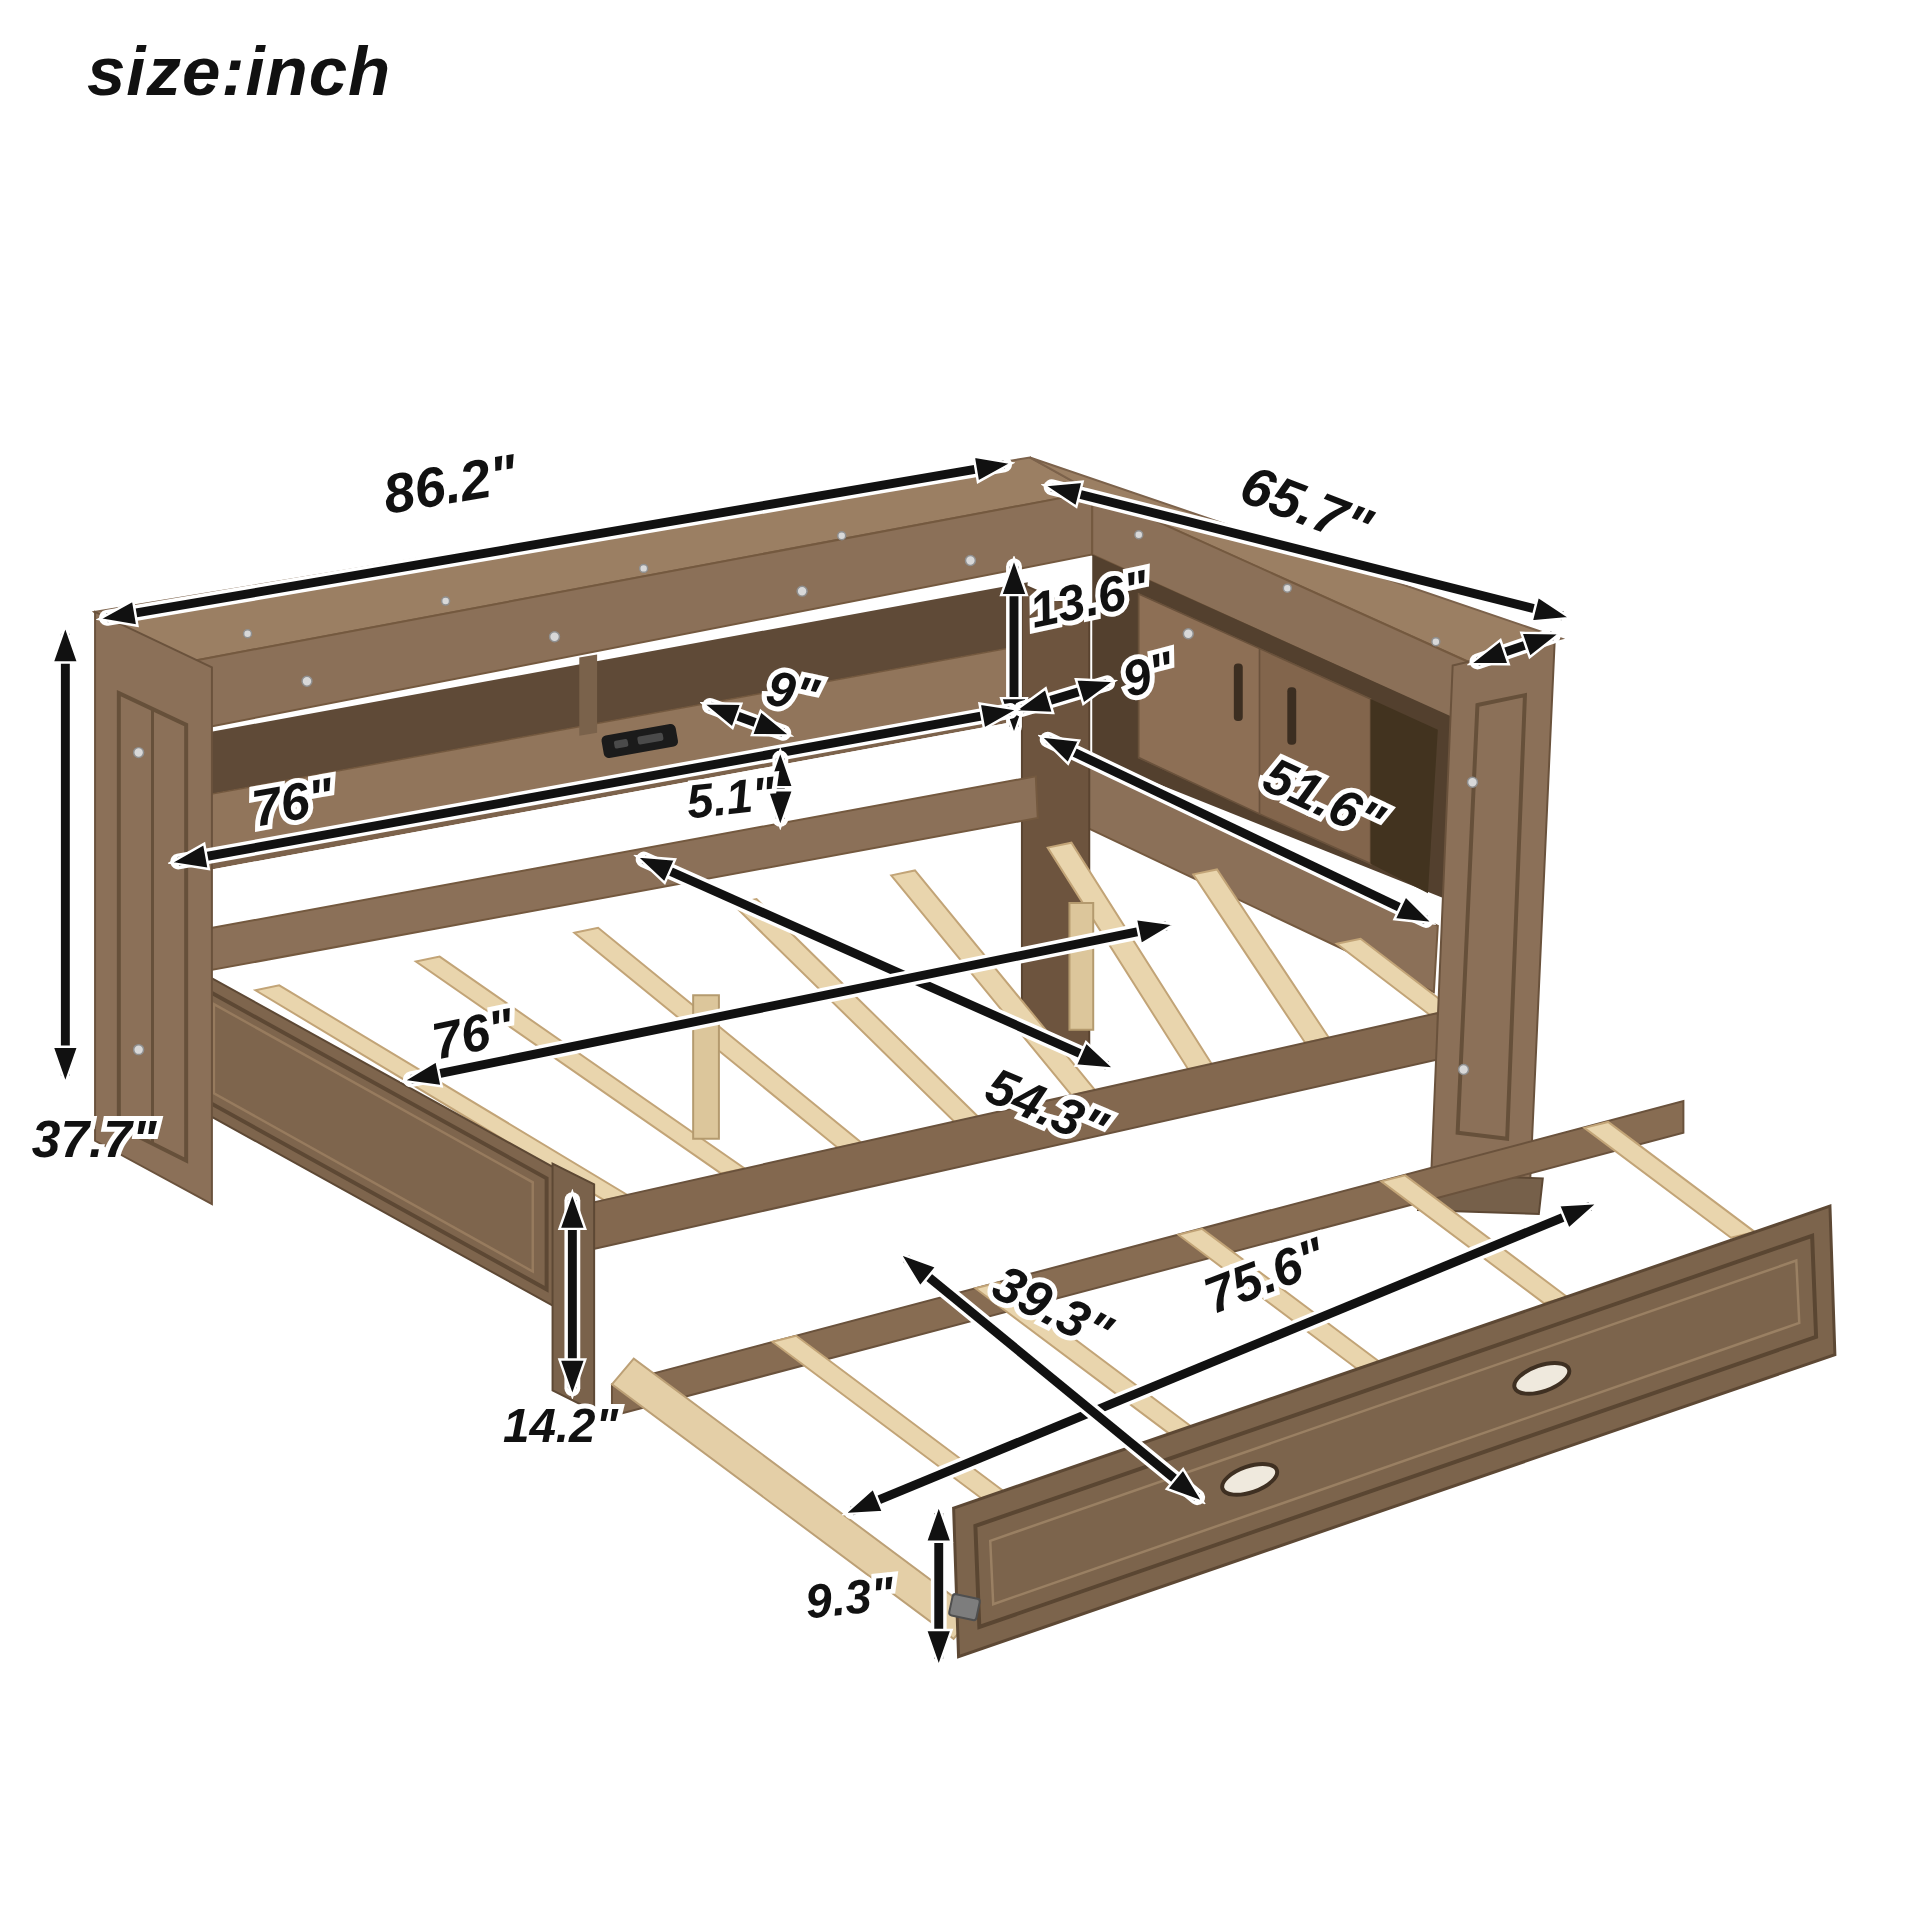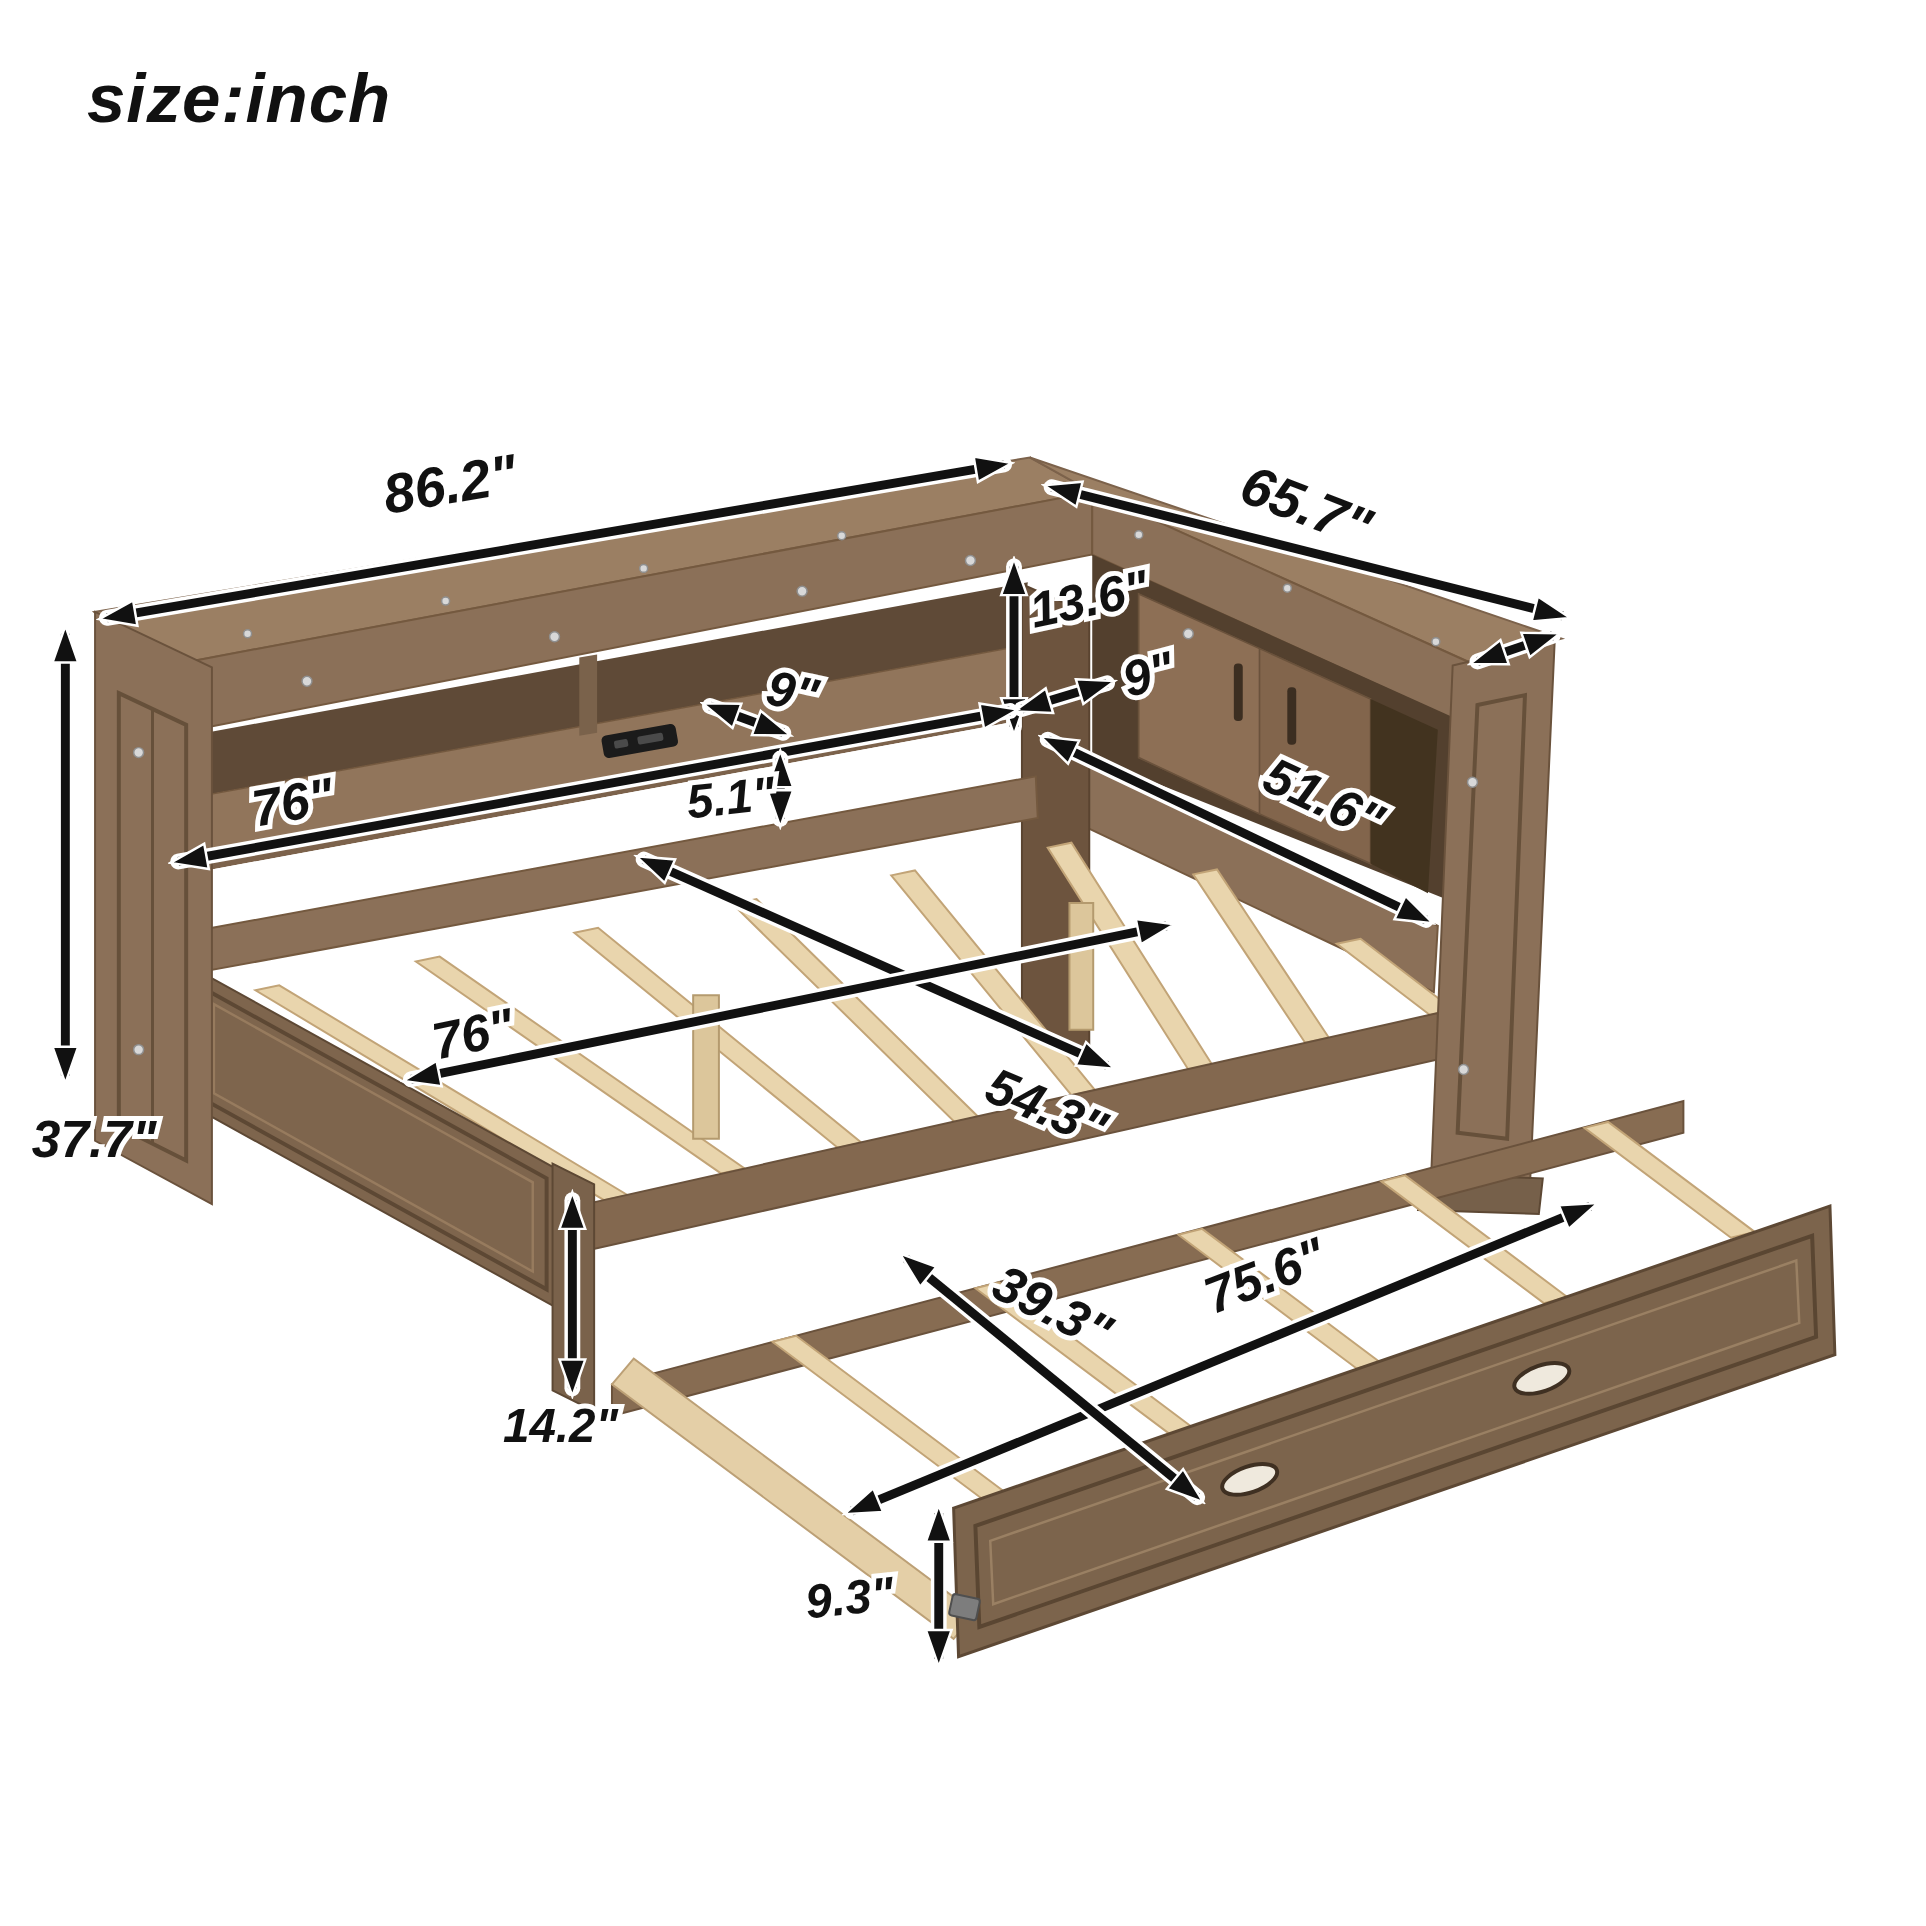--- a/index.html
+++ b/index.html
@@ -1,18 +1,18 @@
 <!DOCTYPE html>
 <html><head>
 <meta charset="utf-8">
 <style>
   html,body{margin:0;padding:0;background:#fff;}
   body{width:1927px;height:1927px;font-family:"Liberation Sans",sans-serif;}
   .stage{position:relative;width:1927px;height:1927px;background:#fff;overflow:hidden;}
-  .title{position:absolute;left:87px;top:59px;font-size:69px;font-weight:bold;font-style:italic;color:#111;letter-spacing:1px;}
+  .title{position:absolute;left:87px;top:32px;font-size:69px;font-weight:bold;font-style:italic;color:#111;letter-spacing:1px;}
   svg{position:absolute;left:0;top:0;}
   .dimlabel{font-family:"Liberation Sans",sans-serif;font-weight:bold;font-style:italic;fill:#111;
             stroke:#fff;stroke-width:10px;paint-order:stroke;text-anchor:middle;}
   .arrow{stroke:#111;stroke-width:9;}
   .halo{stroke:#fff;stroke-width:16;stroke-linecap:round;}
 </style>
 </head>
 <body>
 
 <div class="stage">

